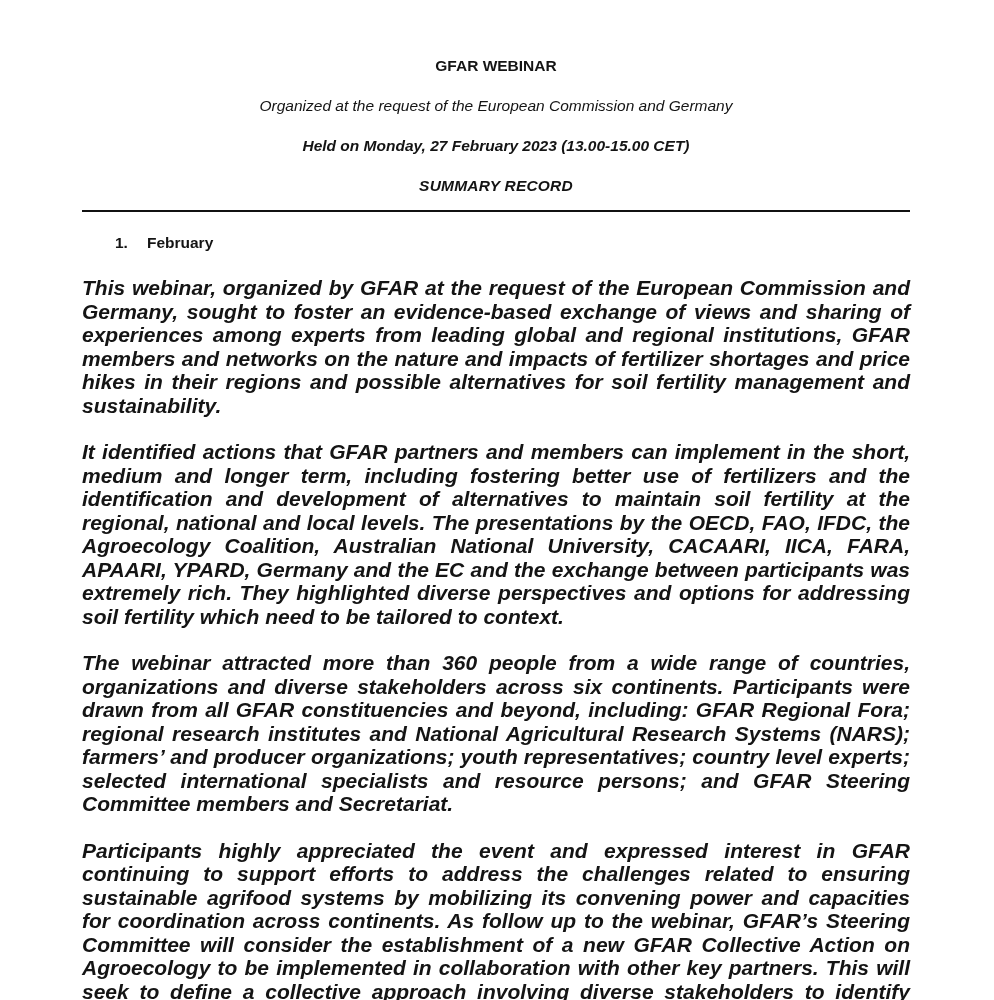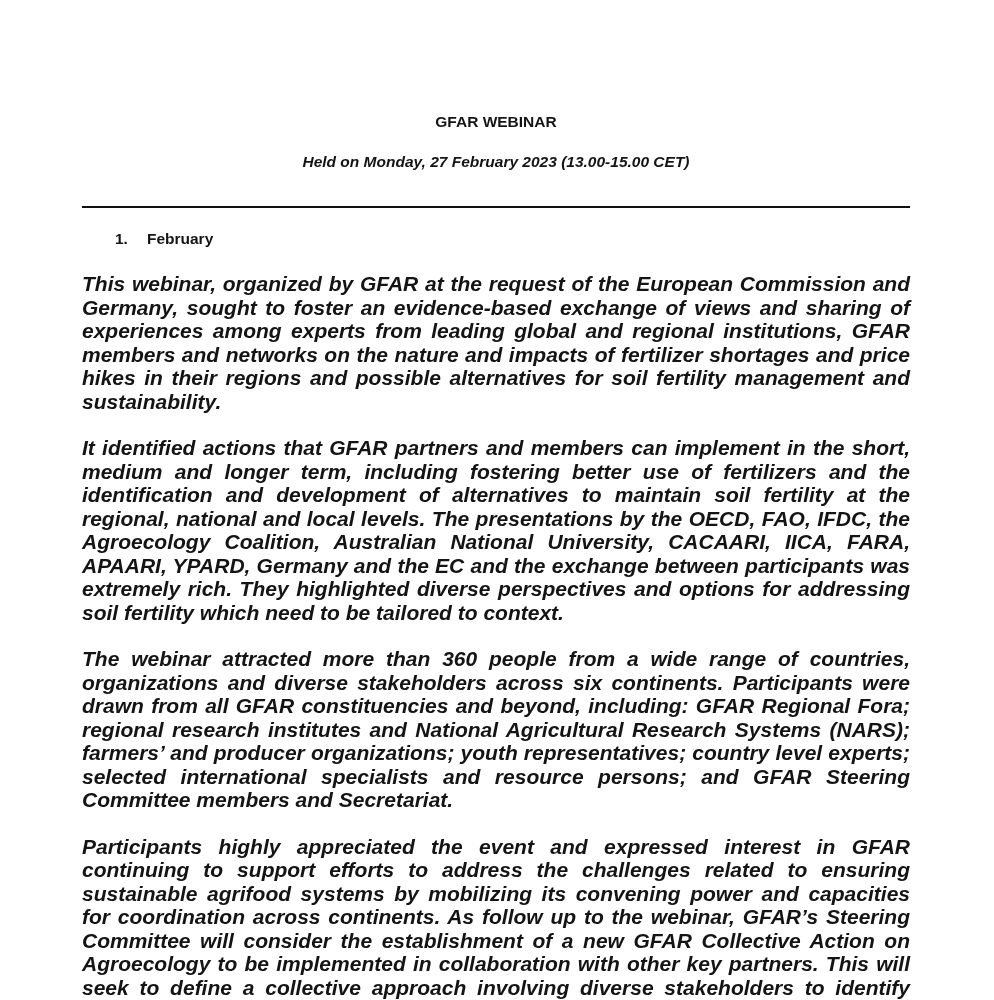--- a/index.html
+++ b/index.html
@@ -9,21 +9,21 @@
   }
   .page {
     position: relative;
     width: 994px;
     height: 1000px;
     margin: 0 auto;
     background: #ffffff;
     font-family: "Liberation Sans", sans-serif;
     color: #141414;
     box-sizing: border-box;
-    padding: 112px 84px 40px 82px;
+    padding: 56px 84px 40px 82px;
     overflow: hidden;
   }
   .doc-header {
     text-align: center;
     border-bottom: 2px solid #111111;
     padding-bottom: 14px;
     margin-bottom: 14px;
   }
   .h-line {
     font-size: 15.5px;
@@ -73,21 +73,23 @@
     margin-bottom: 12px;
   }
 </style>
 </head>
 <body>
 
 <div class="page">
 
   <div class="doc-header">
     <div class="h-line h-title">GFAR WEBINAR</div>
+    <div class="h-line h-organized">Organized at the request of the European Commission and Germany</div>
     <div class="h-line h-held">Held on Monday, 27 February 2023 (13.00-15.00 CET)</div>
+    <div class="h-line h-record">SUMMARY RECORD</div>
   </div>
 
   <div class="section-heading">
     <span class="section-number">1.</span>
     <span class="section-title">February</span>
   </div>
 
   <div class="body-copy">
     <p>This webinar, organized by GFAR at the request of the European Commission and Germany, sought to foster an evidence-based exchange of views and sharing of experiences among experts from leading global and regional institutions, GFAR members and networks on the nature and impacts of fertilizer shortages and price hikes in their regions and possible alternatives for soil fertility management and sustainability.</p>
     <p>It identified actions that GFAR partners and members can implement in the short, medium and longer term, including fostering better use of fertilizers and the identification and development of alternatives to maintain soil fertility at the regional, national and local levels. The presentations by the OECD, FAO, IFDC, the Agroecology Coalition, Australian National University, CACAARI, IICA, FARA, APAARI, YPARD, Germany and the EC and the exchange between participants was extremely rich. They highlighted diverse perspectives and options for addressing soil fertility which need to be tailored to context.</p>

